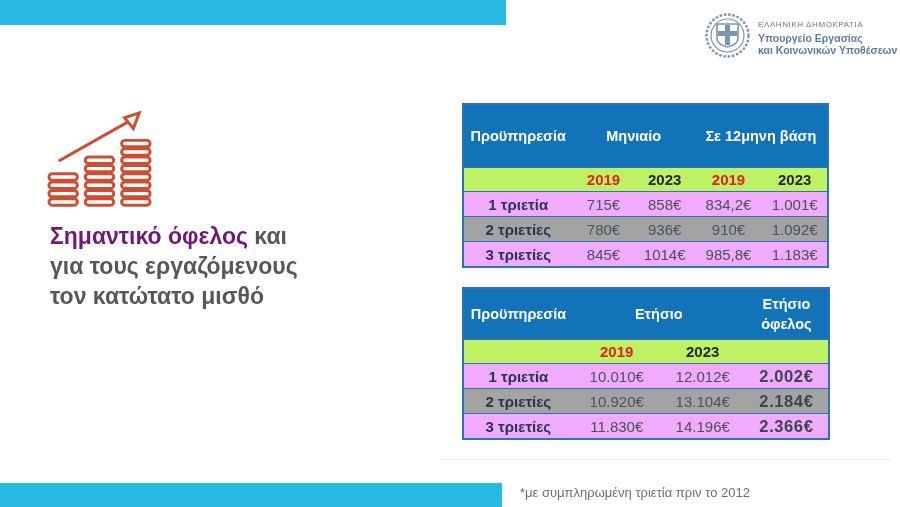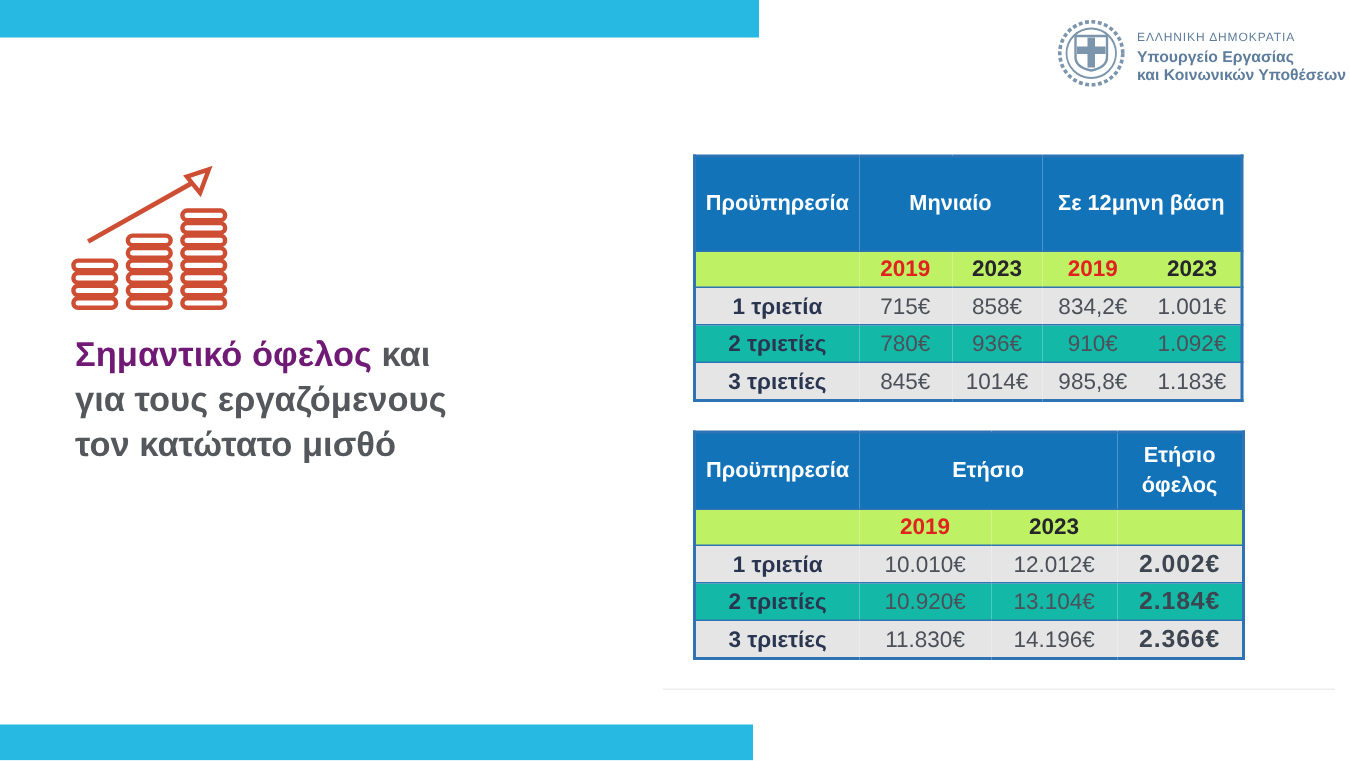--- a/index.html
+++ b/index.html
@@ -29,22 +29,22 @@
   .t1 { left:462px; top:103px; width:367px; }
   .t2 { left:462px; top:287px; width:368px; }
   .tbl th, .tbl td { text-align:center; padding:0; border:0; }
   .tbl tr { border-bottom:1px solid #2e74b5; }
   .main-header th { background:#1273b9; color:#ffffff; font-size:14.5px; font-weight:bold; }
   .t1 .main-header th { height:62px; }
   .t2 .main-header th { height:50px; }
   .benefit-head { line-height:20px; }
   .year-row td { background:#bef264; height:23px; font-size:15px; font-weight:bold; color:#26262a; }
   .year-row td.red { color:#e0231e; }
-  .tbl tbody td { height:24px; font-size:15px; color:#4c5058; background:#e5e5e5; }
-  .tbl tbody tr.alt td { background:#14b8a6;text-align:center; }
+  .tbl tbody td { height:24px; font-size:15px; color:#4c5058; background:#f0abfc; }
+  .tbl tbody tr.alt td { background:#a3a3a3;text-align:center; }
   .tbl tbody td.row-label { font-weight:bold; color:#2a3550; }
   .tbl tbody td.benefit { font-weight:bold; font-size:16.5px; color:#3d4550; letter-spacing:0.6px; }
 
   
   .divider { position:absolute; left:442px; top:459px; width:448px; height:1px; background:#ededed; }
   .footnote { position:absolute; left:520px; top:485px; font-size:13px; color:#6d6e71; }
 </style>
 </head>
 <body>
 
@@ -191,14 +191,15 @@
       <tr>
         <td class="row-label">3 τριετίες</td>
         <td>11.830€</td>
         <td>14.196€</td>
         <td class="benefit">2.366€</td>
       </tr>
     </tbody>
   </table>
 
   <div class="divider"></div>
+  <div class="footnote">*με συμπληρωμένη τριετία πριν το 2012</div>
 
 </div>
 
 </body></html>

